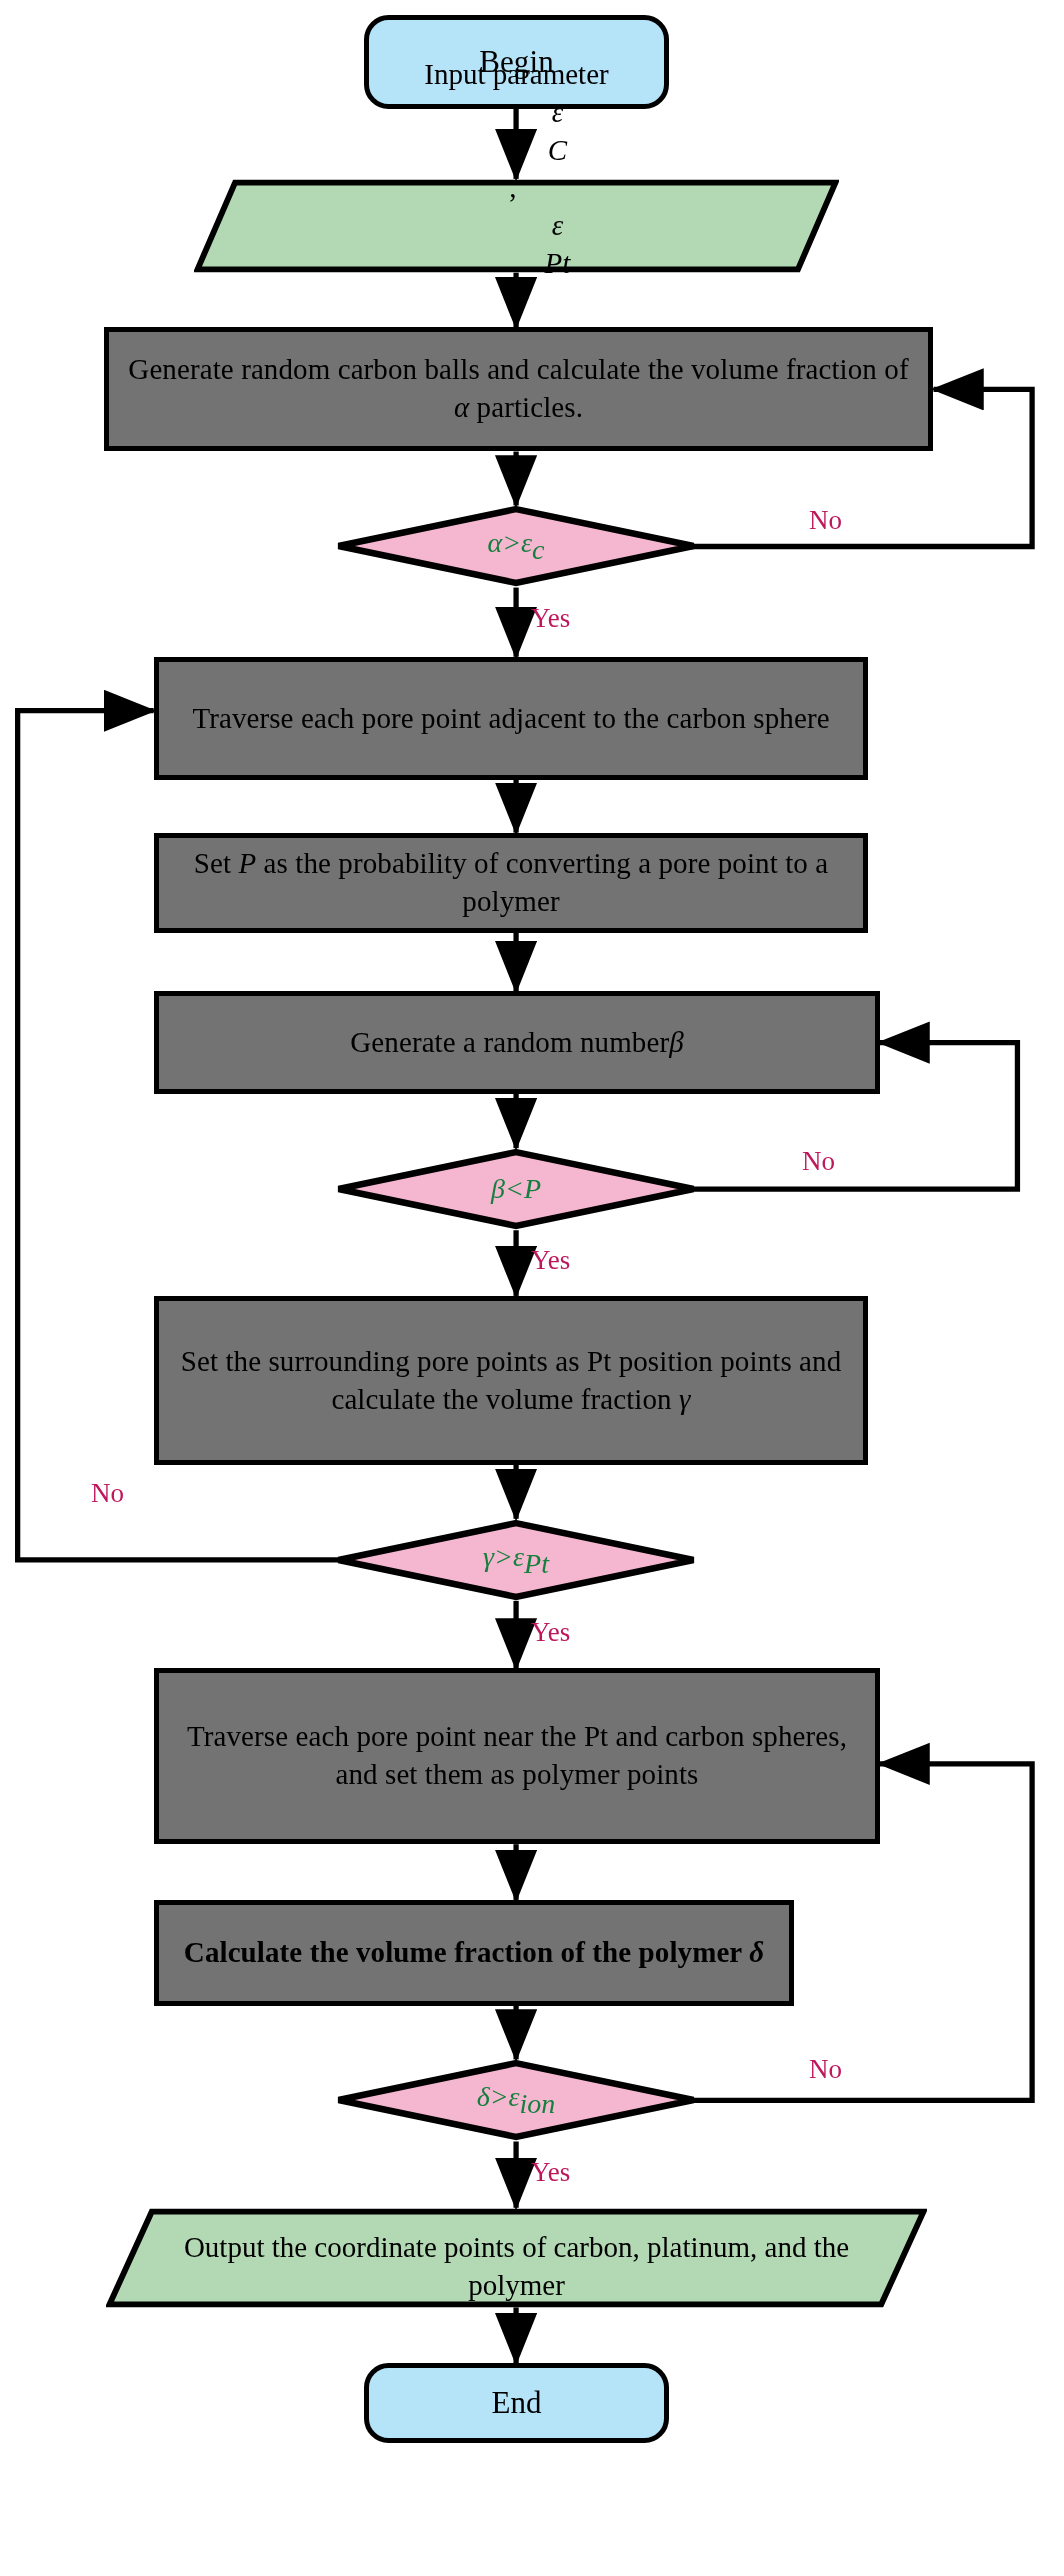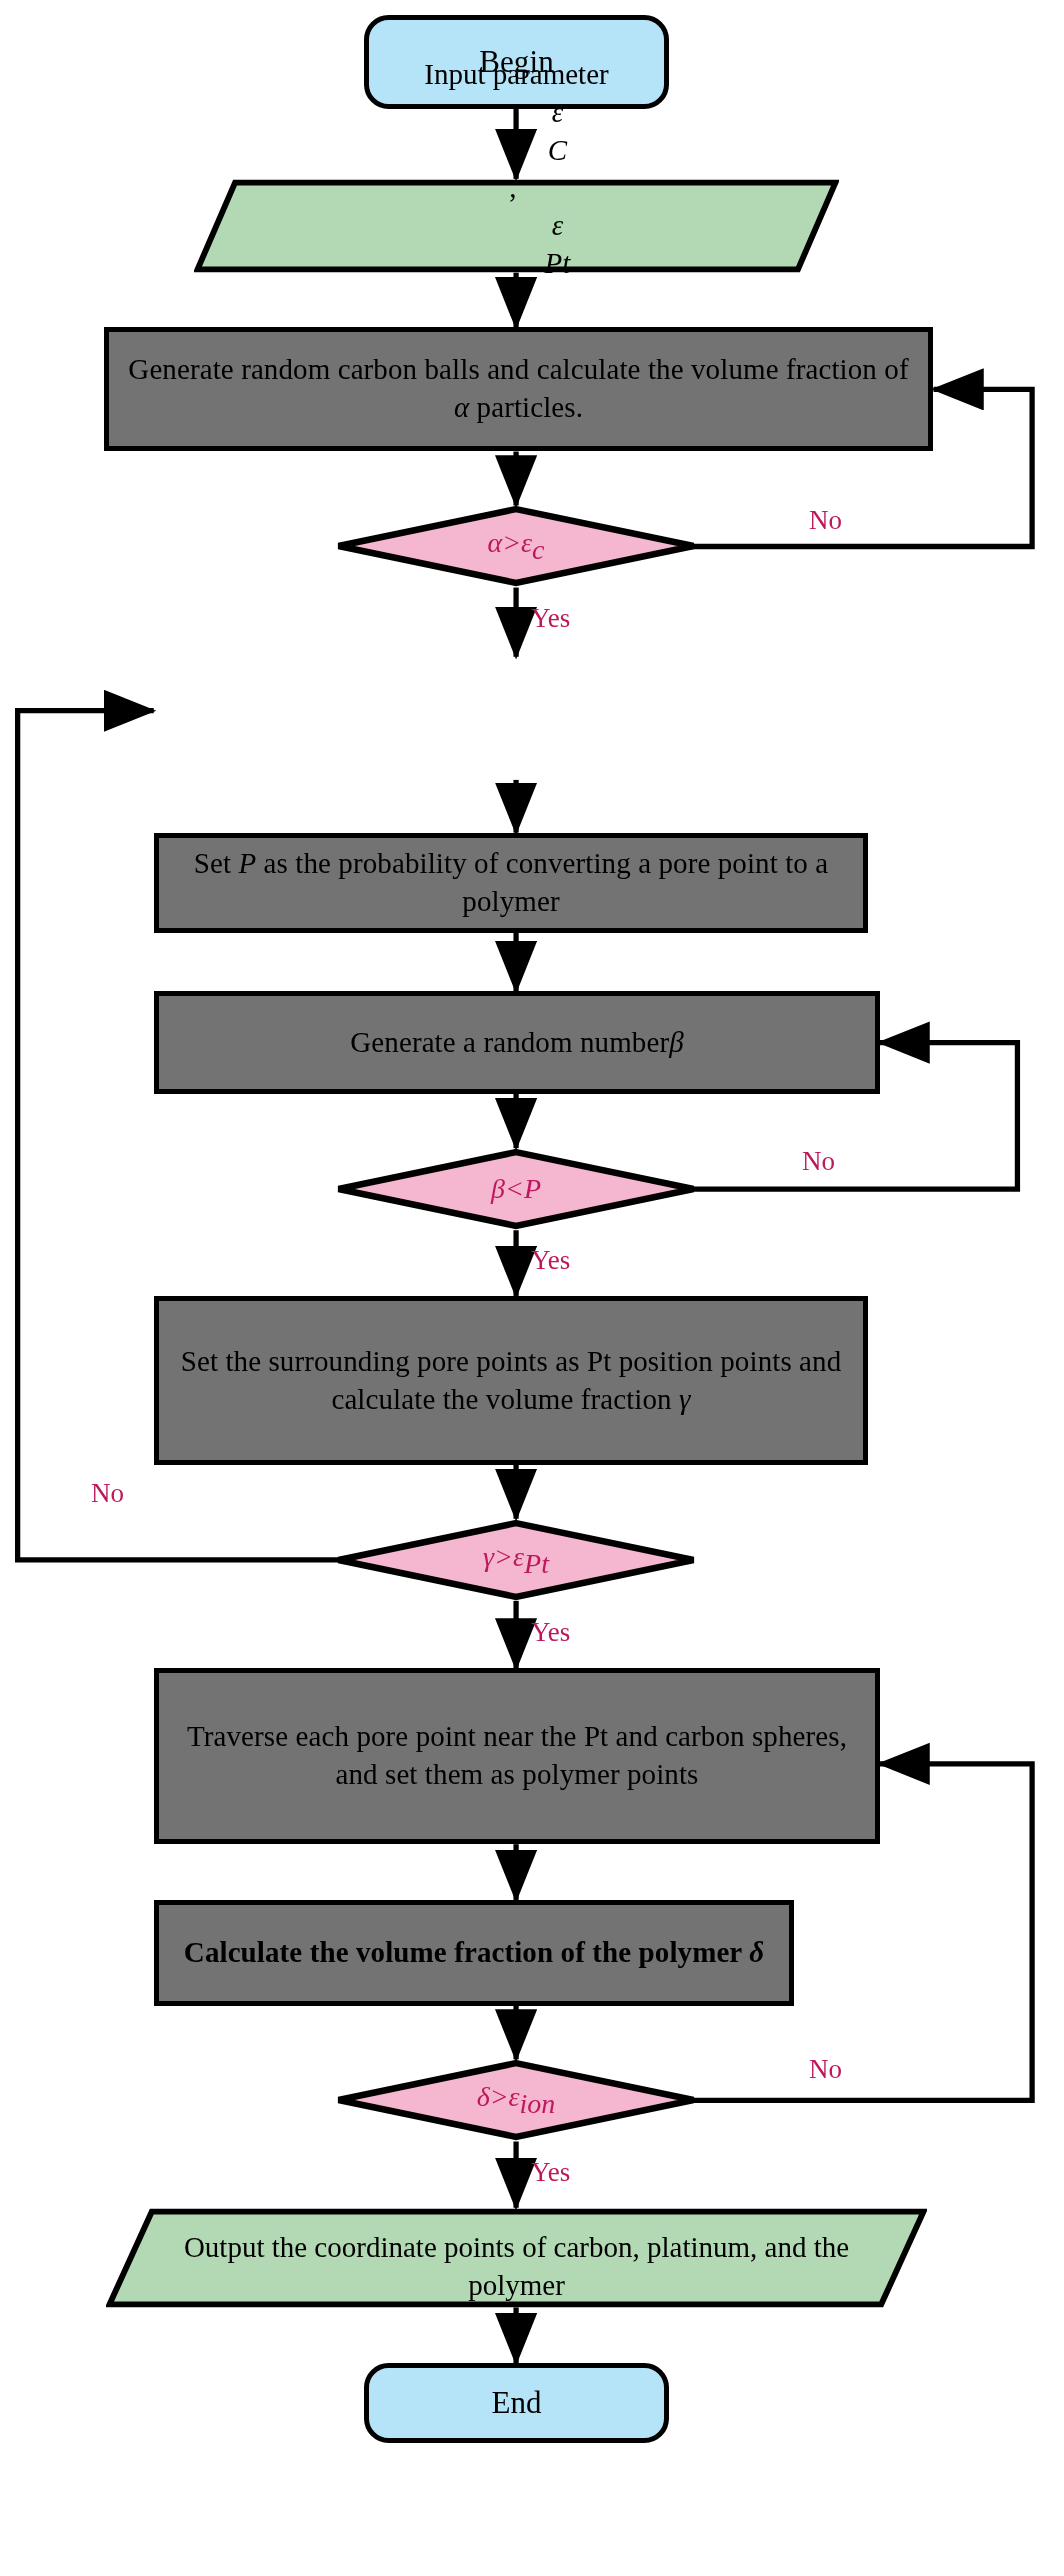--- a/index.html
+++ b/index.html
@@ -62,21 +62,21 @@
   }
 
   
   .dec-wrap{position:absolute;z-index:3;}
   .dec-wrap svg{position:absolute;left:0;top:0;}
   .dec-wrap .dec-text{
     position:absolute;left:0;top:0;width:100%;height:100%;
     display:flex;align-items:center;justify-content:center;
   }
   .dec-wrap .dec-text span{
-    font-size:28px;color:#be185d;font-style:italic;white-space:nowrap;
+    font-size:28px;color:#15803d;font-style:italic;white-space:nowrap;
   }
 
   .edge-label{
     position:absolute;
     font-size:27px;
     color:#be185d;
     z-index:4;
     white-space:nowrap;
   }
 
@@ -156,20 +156,23 @@
   <div class="dec-wrap" style="left:334px; top:505px; width:364px; height:82px;">
     <svg width="364" height="82" viewBox="0 0 620 140" xmlns="http://www.w3.org/2000/svg">
       <polygon points="310,7 613,70 310,133 7,70" fill="#f5b6d0" stroke="#000" stroke-width="11"></polygon>
     </svg>
     <div class="dec-text">
       <span>α&gt;<span class="it">ε</span><span class="sub">c</span></span>
     </div>
 
   </div>
 
+  <div class="node process" style="left:154px; top:657px; width:714px; height:123px;">
+    <span class="txt">Traverse each pore point adjacent to the carbon sphere</span>
+  </div>
 
   <div class="node process" style="left:154px; top:833px; width:714px; height:100px;">
     <span class="txt">Set <span class="it">P</span> as the probability of converting a pore point to a polymer</span>
 
   </div>
 
   <div class="node process" style="left:154px; top:991px; width:726px; height:103px;">
     <span class="txt">Generate a random number<span class="it">β</span></span>
 
   </div>

